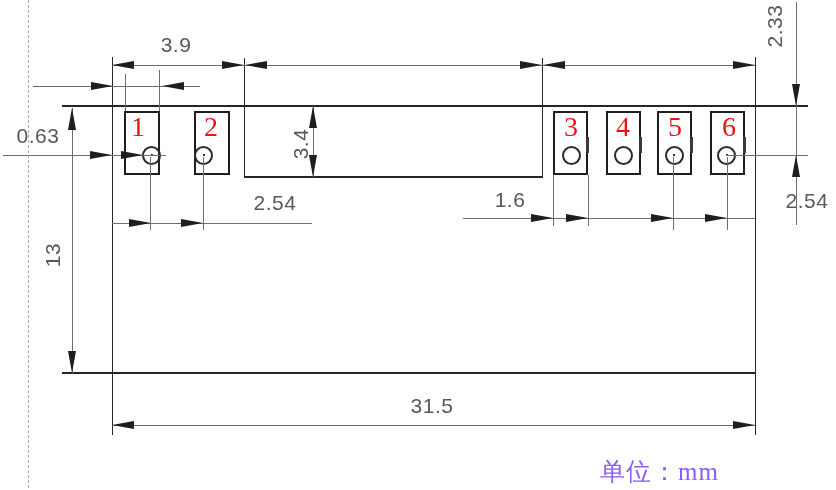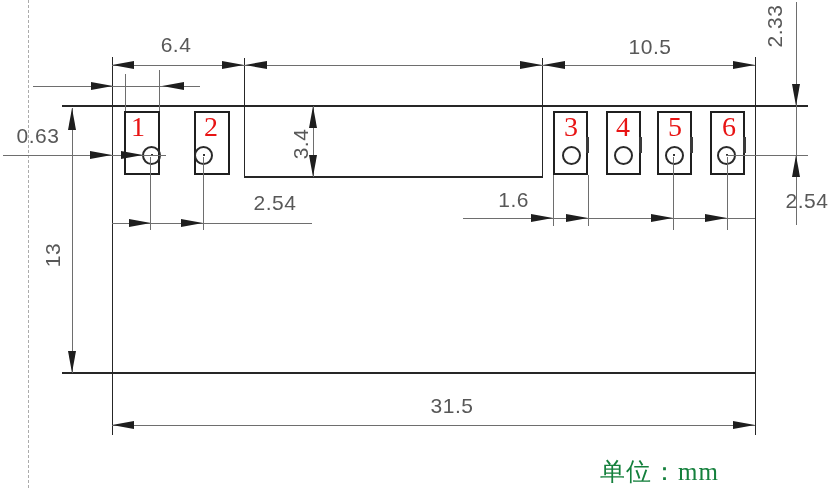--- a/index.html
+++ b/index.html
@@ -20,21 +20,21 @@
   .pad{position:absolute;box-sizing:border-box;border:2px solid #1f1f1f;background:#fff;}
   .hole{position:absolute;box-sizing:border-box;width:19px;height:19px;border:2px solid #2a2a2a;
         border-radius:50%;background:transparent;}
   .cdot{position:absolute;width:2px;height:2px;background:#333;}
   .tick{position:absolute;width:3px;height:16px;background:#3a3a3a;}
   .dim{position:absolute;width:80px;text-align:center;font-size:21px;letter-spacing:0.5px;
        color:#585858;white-space:nowrap;}
   .rot{transform:rotate(-90deg);}
   .padnum{position:absolute;width:26px;text-align:center;font-family:"Liberation Serif",serif;
           font-size:28px;line-height:30px;color:#e81414;}
-  .unit{position:absolute;font-family:"Liberation Serif",serif;font-size:25px;color:#15803d;
+  .unit{position:absolute;font-family:"Liberation Serif",serif;font-size:25px;color:#8b5cf6;
         letter-spacing:1px;white-space:nowrap;}
 </style>
 </head>
 <body>
 
 <div class="canvas">
 
   <div class="dash" style="left:28px;top:0;height:488px;"></div>
 
   <div class="h part" style="left:62px;top:105px;width:746px;"></div>
@@ -119,26 +119,25 @@
   <div class="h" style="left:726px;top:155px;width:82px;"></div>
 
   <div class="v" style="left:796px;top:2px;height:223px;"></div>
   <i class="ad" style="left:792px;top:84px;"></i>
   <i class="au" style="left:792px;top:155px;"></i>
 
   <div class="h" style="left:112px;top:425px;width:643px;"></div>
   <i class="al" style="left:112px;top:421px;"></i>
   <i class="ar" style="left:733px;top:421px;"></i>
 
-  <span class="dim" style="left:136px;top:33px;">6.4</span>
-  <span class="dim" style="left:610px;top:35px;">10.5</span>
+  <span class="dim" style="left:136px;top:33px;">3.9</span>
   <span class="dim" style="left:-2px;top:124px;">0.63</span>
   <span class="dim rot" style="left:261px;top:132px;">3.4</span>
   <span class="dim rot" style="left:13px;top:243px;">13</span>
   <span class="dim" style="left:235px;top:191px;">2.54</span>
-  <span class="dim" style="left:449px;top:188px;text-align:right;">1.6</span>
+  <span class="dim" style="left:470px;top:188px;">1.6</span>
   <span class="dim" style="left:767px;top:189px;">2.54</span>
   <span class="dim rot" style="left:735px;top:14px;">2.33</span>
-  <span class="dim" style="left:412px;top:394px;">31.5</span>
+  <span class="dim" style="left:392px;top:394px;">31.5</span>
 
   <span class="unit" style="left:600px;top:455px;">单位：mm</span>
 
 </div>
 
 </body></html>

